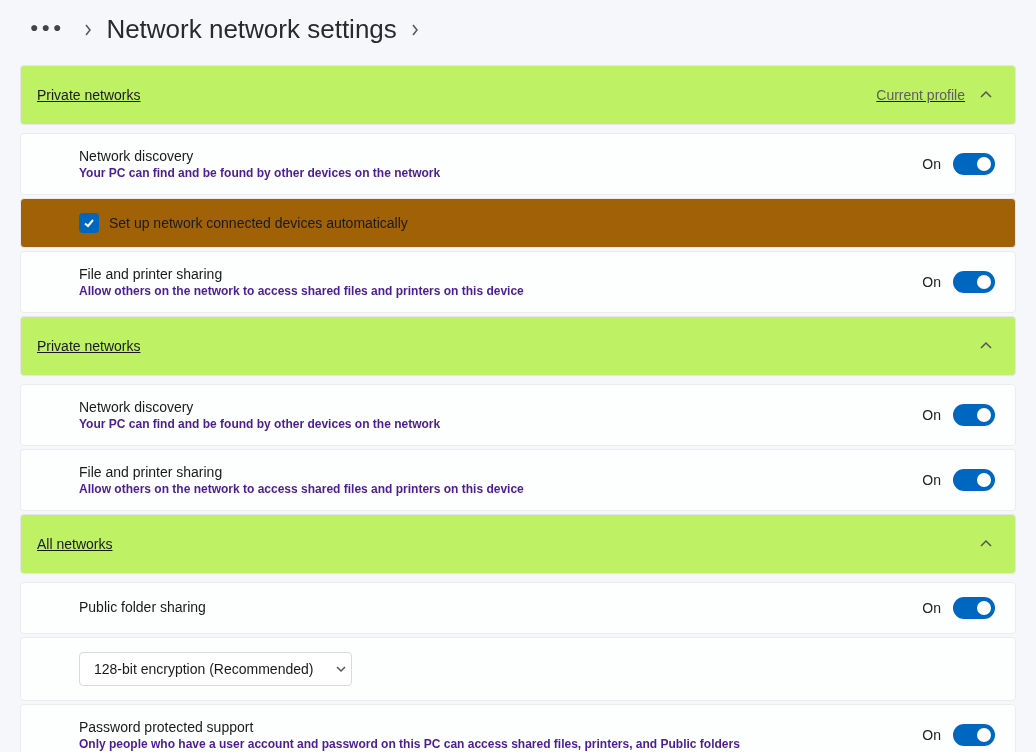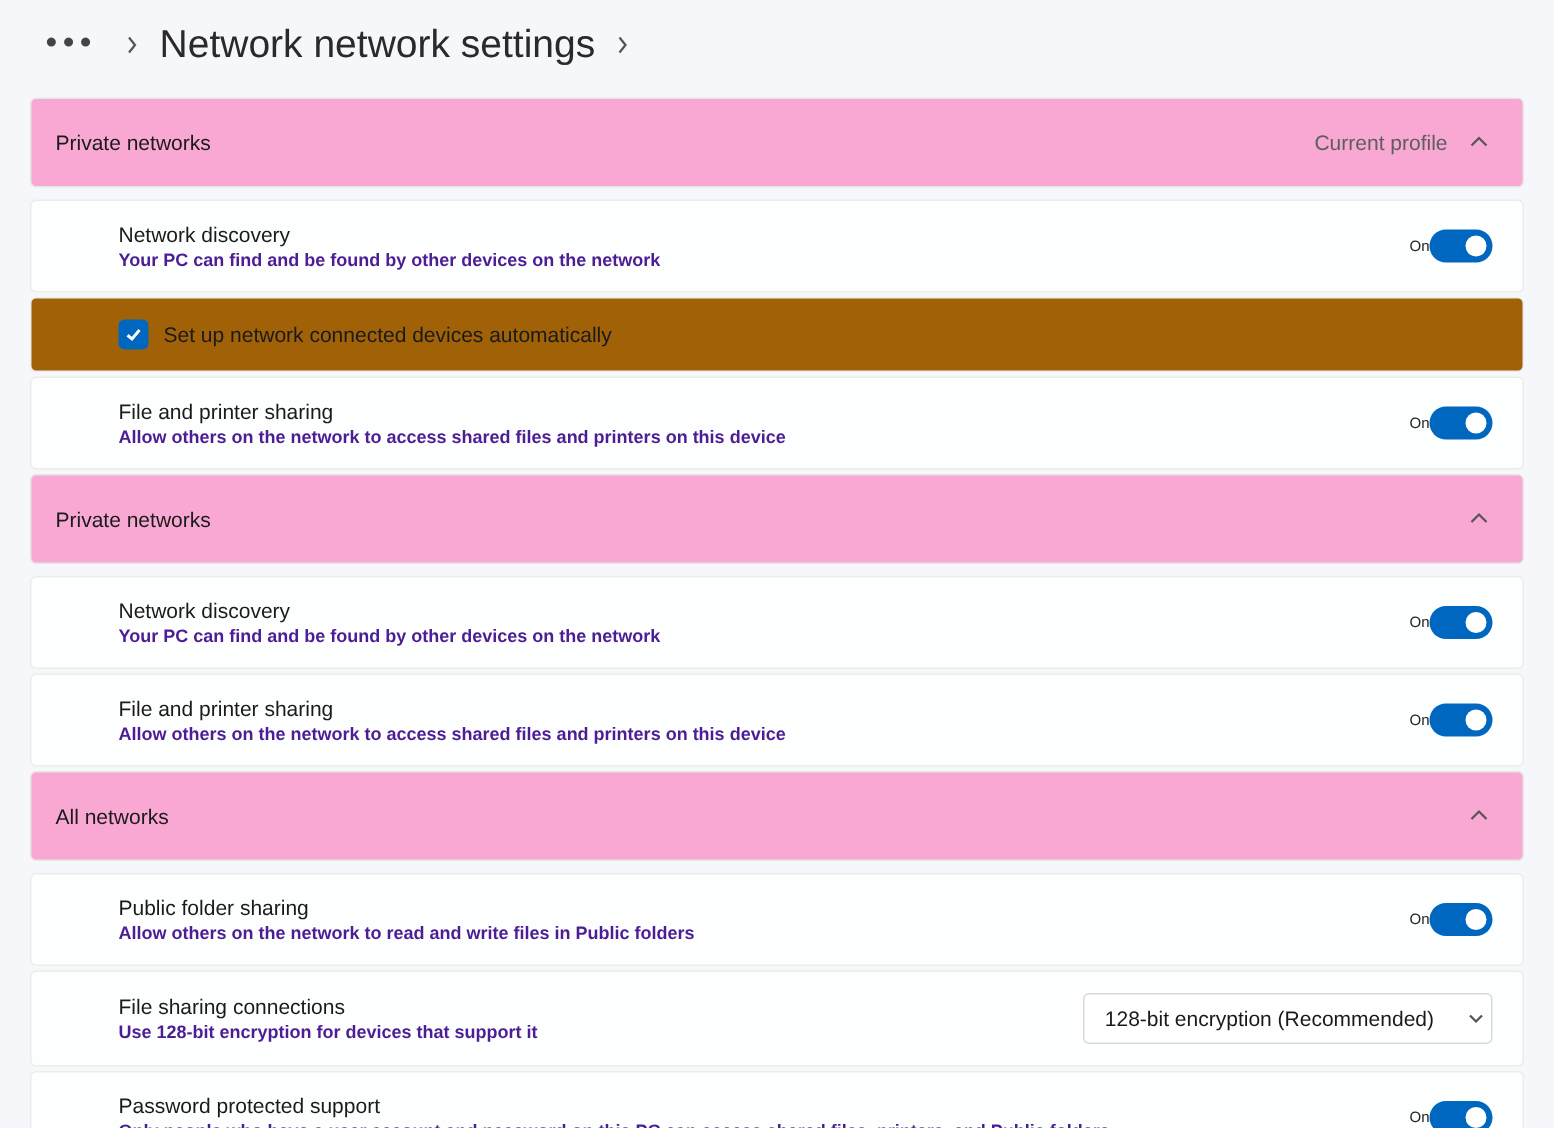--- a/index.html
+++ b/index.html
@@ -32,24 +32,25 @@
     align-items: center;
     color: #555;
   }
   .breadcrumb .chev svg { stroke: #555; }
   .bc-link { color: #2a2a2a; font-weight: 400; cursor: pointer; }
   .bc-current { font-weight: 600; }
 
   .content { padding: 0 20px; }
 
   .panel {
-    background: #f9a8d4;
+    background: #bef264;
     border: 1px solid #e6e6e6;
     border-radius: 4px;
     margin-bottom: 8px;
+    text-decoration: underline;
   }
   .panel-header {
     display: flex;
     align-items: center;
     padding: 20px 20px 20px 16px;
     font-size: 14px;
     cursor: pointer;
   }
   .panel-header .title { flex: 1; }
   .panel-tag {
@@ -68,22 +69,23 @@
     margin-bottom: 3px;
     display: flex;
     align-items: center;
     padding: 14px 20px 14px 58px;
     position: relative;
   }
   .row .texts { flex: 1; }
   .row .label { font-size: 14px; color:#1a1a1a; margin-bottom:2px; }
   .row .desc { font-size: 12px; color:#4c1d95;font-weight:bold; }
   .row .state {
-    font-size: 10px;
+    font-size: 14px;
     color:#222;
+    margin-right: 12px;
   }
 
   .sub-row {
     background: #a16207;
     border: 1px solid #ececec;
     border-radius: 4px;
     margin-bottom: 3px;
     display:flex;
     align-items:center;
     padding: 14px 20px 14px 58px;
@@ -226,31 +228,26 @@
         <svg width="14" height="10" viewBox="0 0 14 10" fill="none" stroke-width="1.5">
             <polyline points="2,7 7,2 12,7"></polyline>
           </svg>
       </span>
     </div>
   </div>
 
   <div class="row">
     <div class="texts">
       <div class="label">Public folder sharing</div>
-      <div class="desc">Allow others on the network to read and write files in Public folders</div>
-    </div>
-    <span class="state">On</span>
-    <div class="toggle"></div>
-  </div>
-
-  <div class="row">
-    <div class="texts">
-      <div class="label">File sharing connections</div>
-      <div class="desc">Use 128-bit encryption for devices that support it</div>
-    </div>
+    </div>
+    <span class="state">On</span>
+    <div class="toggle"></div>
+  </div>
+
+  <div class="row">
     <div class="dropdown">
       <span>128-bit encryption (Recommended)</span>
       <span class="dd-chev">
         <svg width="12" height="8" viewBox="0 0 12 8" fill="none" stroke-width="1.5">
             <polyline points="2,2 6,6 10,2"></polyline>
           </svg>
       </span>
     </div>
   </div>
 

